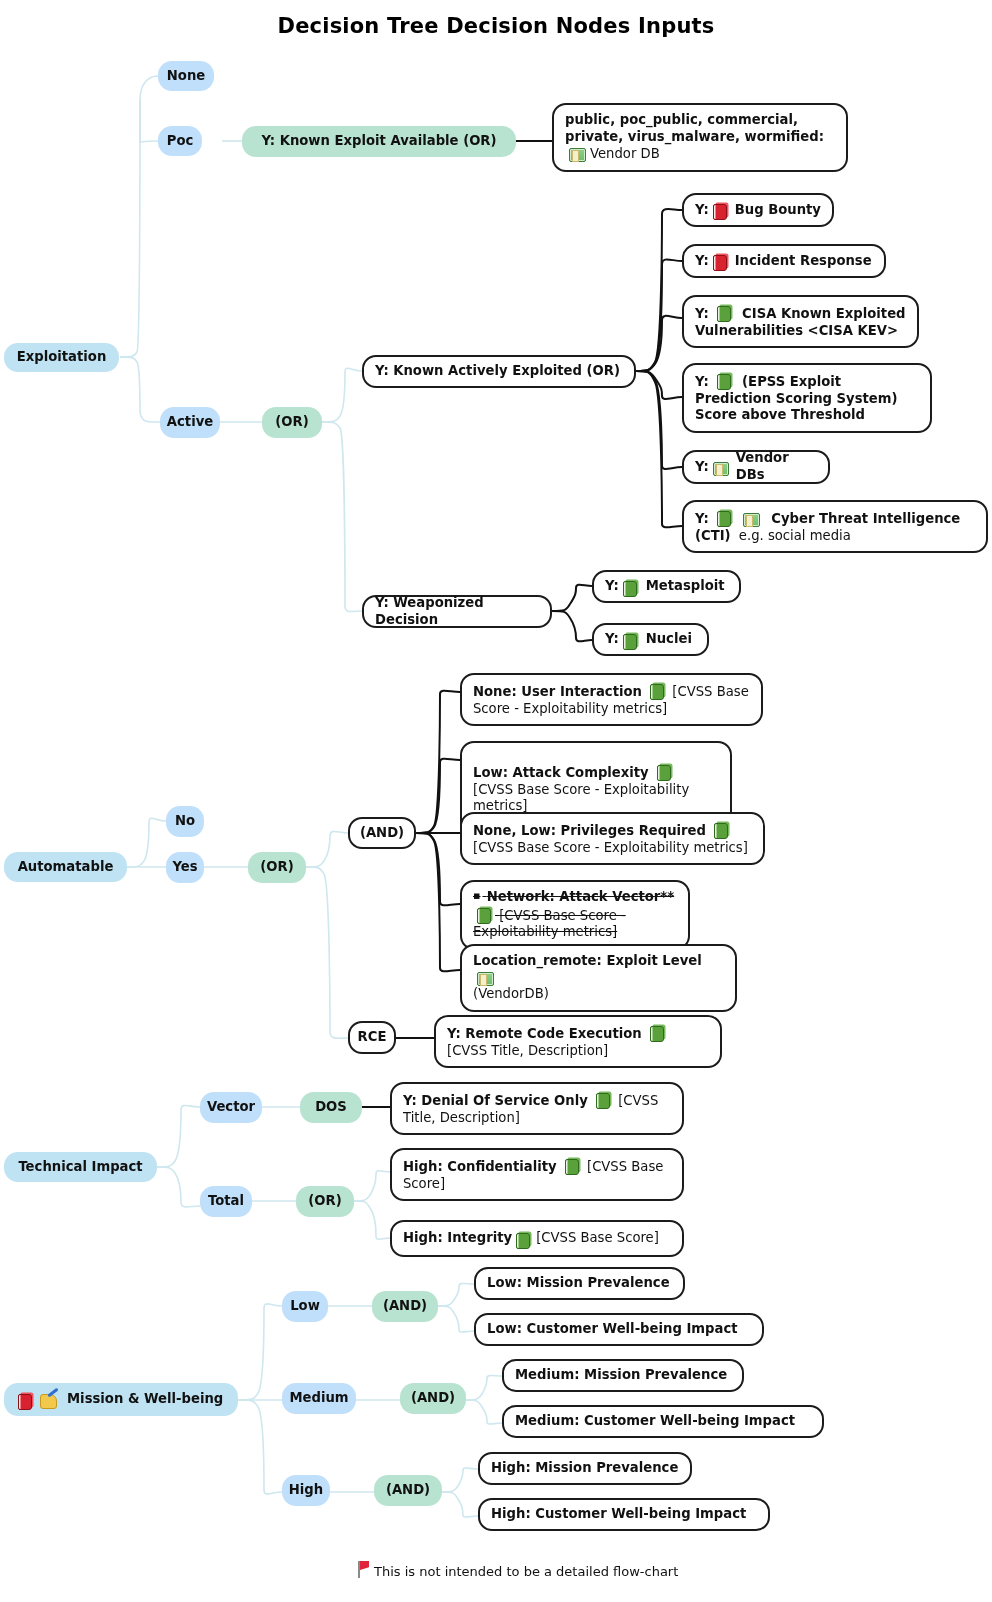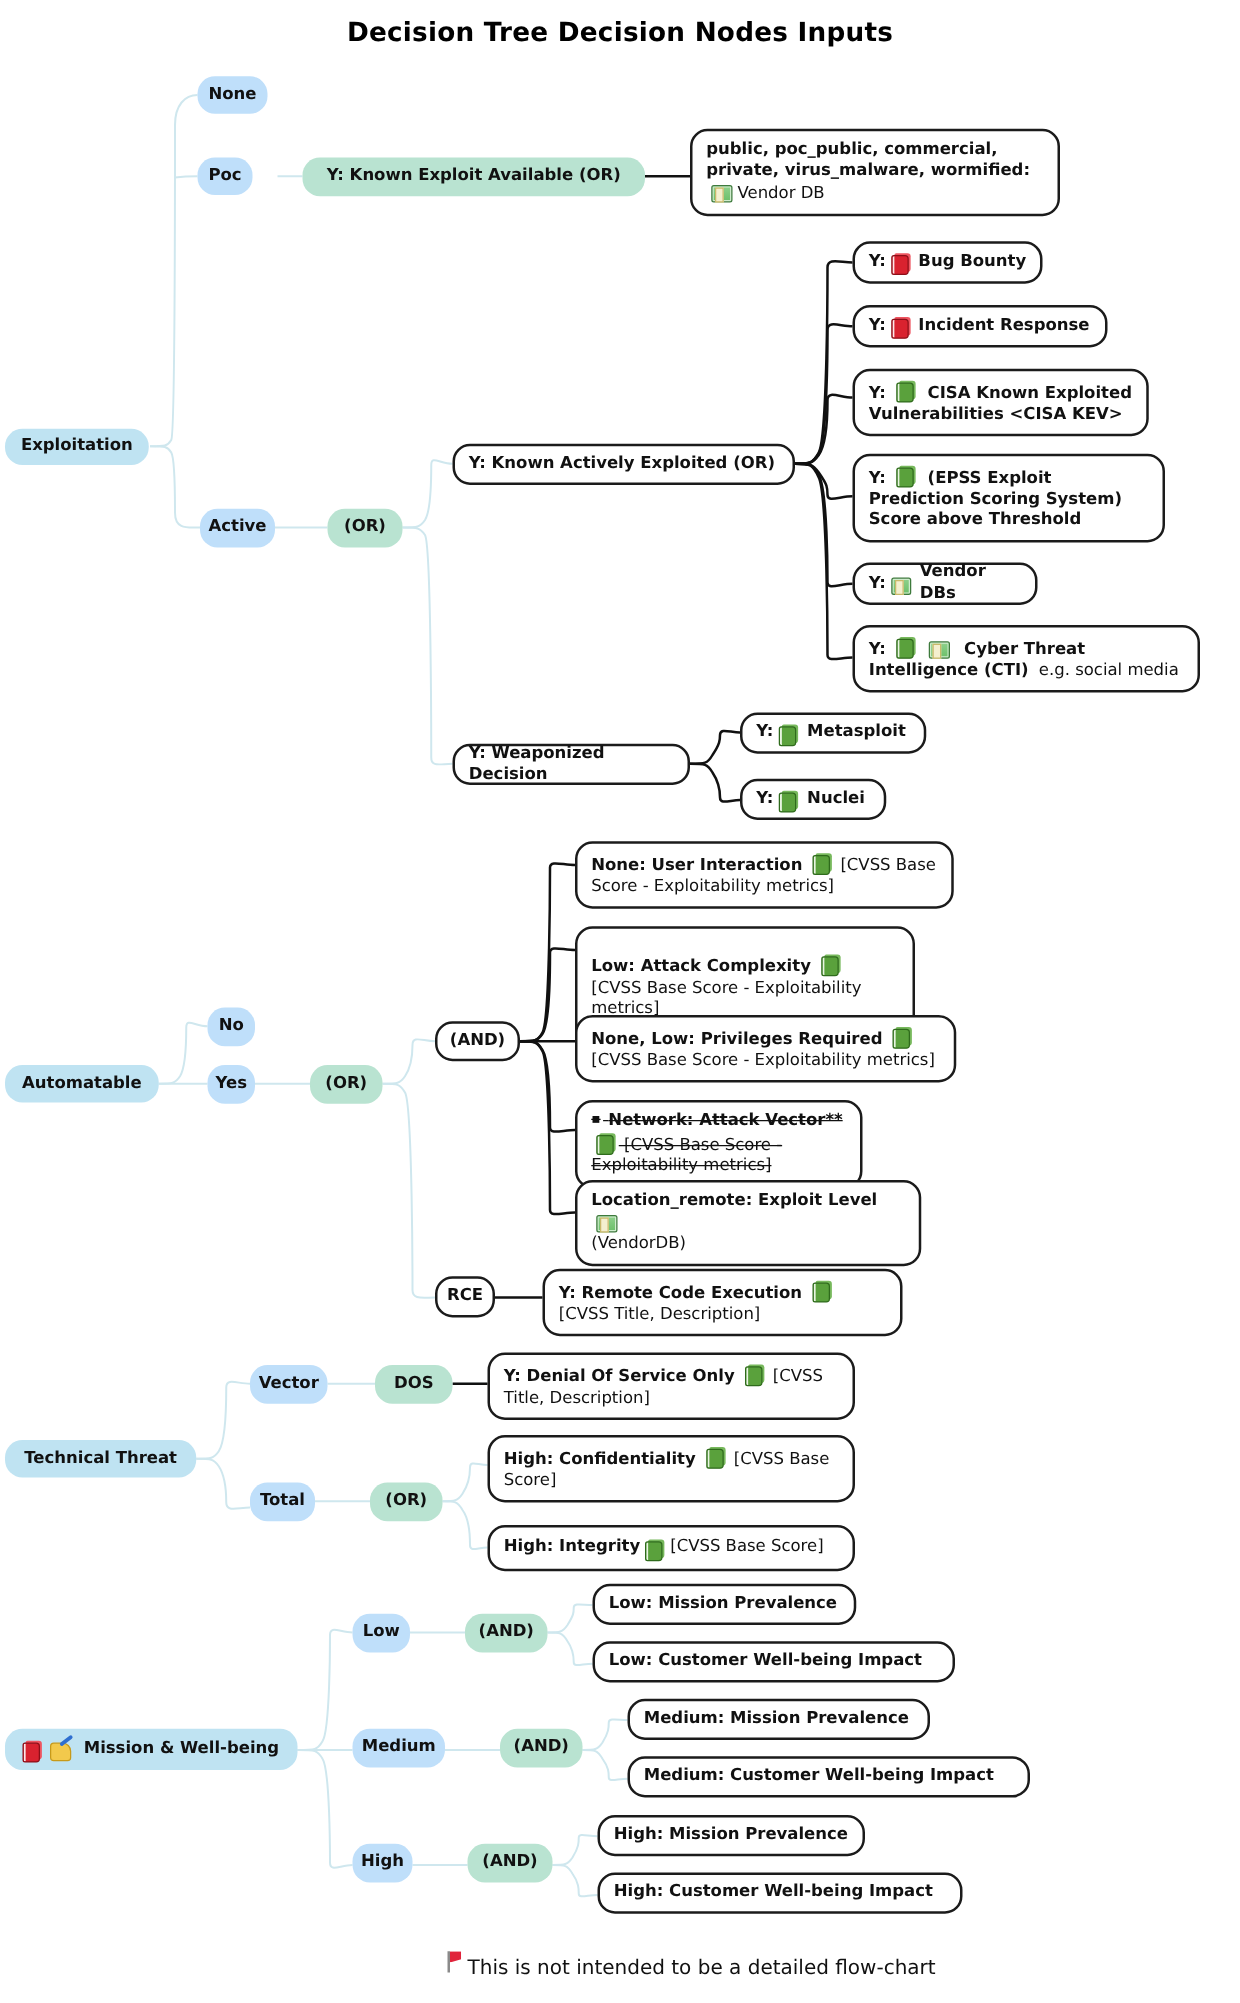--- a/index.html
+++ b/index.html
@@ -101,21 +101,21 @@
   }
   .ico-flag::before {
     content:""; position:absolute; left:0; top:0; width:2px; height:17px; background:#8a8a8a;
   }
   .ico-flag::after {
     content:""; position:absolute; left:2px; top:0; width:9px; height:9px;
     background:#e0243b; clip-path: polygon(0 0, 100% 0, 100% 70%, 0 100%);
   }
   .footnote {
     position: absolute; left: 374px; top: 1564px;
-    font-size: 16px; color: #111;
+    font-size: 13px; color: #111;
     font-family: "DejaVu Sans", "Liberation Sans", sans-serif;
   }
   .bullet { font-size: 11px; position: relative; top:-2px; margin-right:2px; }
 </style>
 </head>
 <body>
 
 <div id="canvas">
 
   <div class="title">Decision Tree Decision Nodes Inputs</div>
@@ -251,21 +251,21 @@
     <span class="icon ico-book-green"></span>
     <span style="font-weight:bold; margin-left:3px;">(EPSS Exploit Prediction Scoring System) Score above Threshold</span>
   </div>
 
   <div class="node n-box" style="left:682px; top:450px; width:148px; height:34px;">
     <span style="font-weight:bold">Y:</span>
     <span class="icon ico-money"></span>
     <span style="font-weight:bold; margin-left:3px;">Vendor DBs</span>
   </div>
 
-  <div class="node n-box" style="left:682px; top:500px; width:278px; display:block; padding:7px 11px;">
+  <div class="node n-box" style="left:682px; top:500px; width:306px; display:block; padding:7px 11px;">
     <span style="font-weight:bold">Y:</span>
     <span class="icon ico-book-green"></span>
     <span class="icon ico-money"></span>
     <span style="font-weight:bold; margin-left:3px;">Cyber Threat Intelligence (CTI)</span>
     <span style="margin-left:4px;">e.g. social media</span>
   </div>
 
   <div class="node n-box" style="left:362px; top:595px; width:190px; height:33px;">
     <span class="txt" style="font-weight:bold">Y: Weaponized Decision</span>
   </div>
@@ -337,21 +337,21 @@
     <span class="txt" style="font-weight:bold">RCE</span>
   </div>
 
   <div class="node n-box" style="left:434px; top:1015px; width:288px; display:block; padding:7px 11px;">
     <span style="font-weight:bold">Y: Remote Code Execution</span>
     <span class="icon ico-book-green"></span>
     <span>[CVSS Title, Description]</span>
   </div>
 
   <div class="node n-blue" style="left:4px; top:1152px; width:153px; height:30px; justify-content:center;">
-    <span class="txt">Technical Threat</span>
+    <span class="txt">Technical Impact</span>
   </div>
 
   <div class="node n-blue-lt" style="left:200px; top:1092px; width:62px; height:31px; justify-content:center;">
     <span class="txt">Vector</span>
   </div>
 
   <div class="node n-blue-lt" style="left:200px; top:1186px; width:52px; height:31px; justify-content:center;">
     <span class="txt">Total</span>
   </div>
 

